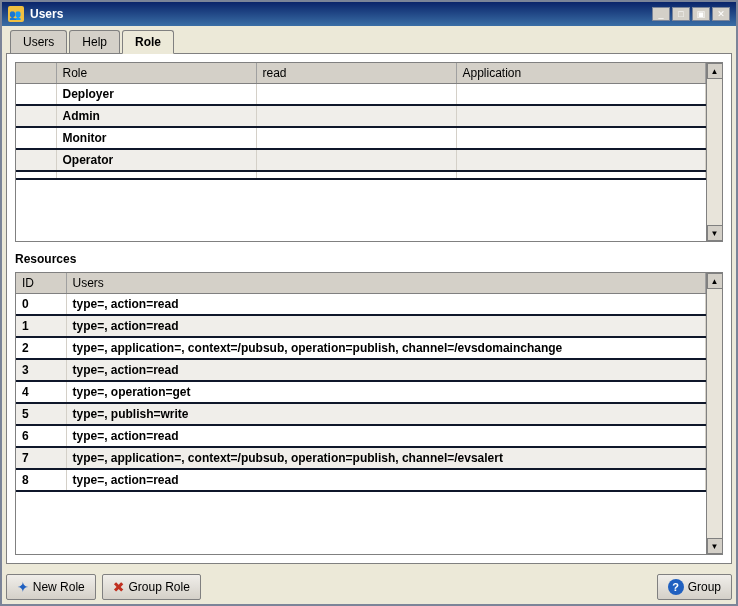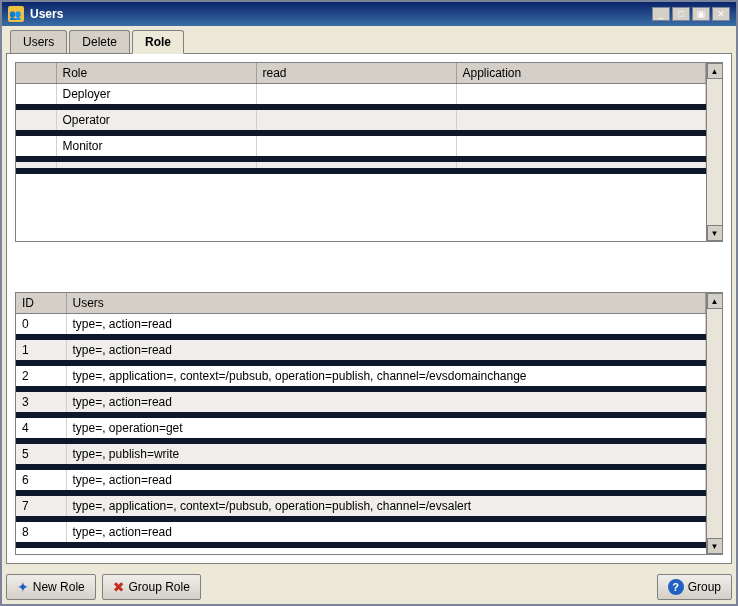--- a/index.html
+++ b/index.html
@@ -110,21 +110,20 @@
       overflow: hidden;
       margin-bottom: 10px;
       flex-shrink: 0;
     }
     .table-container-resources {
       border: 1px solid #808080;
       flex: 1;
       display: flex;
       flex-direction: column;
       overflow: hidden;
-      margin-top: 40px;
     }
     table {
       width: 100%;
       border-collapse: collapse;
       font-size: 12px;
     }
     thead tr {
       background: #d4d0c8;
     }
     thead th {
@@ -137,21 +136,22 @@
     }
     tbody tr {
       background: #ffffff;
     }
     tbody tr:nth-child(even) {
       background: #f0eeea;
     }
     tbody td {
       padding: 3px 6px;
       border-right: 1px solid #d4d0c8;
-      border-bottom: 6px solid #0f172a;
+      border-bottom: 2px solid #0f172a;
+      font-weight: bold;
     }
     .scroll-bar-right {
       width: 16px;
       background: #d4d0c8;
       border-left: 1px solid #808080;
       display: flex;
       flex-direction: column;
       align-items: center;
     }
     .scroll-arrow {
@@ -210,21 +210,21 @@
       <div class="titlebar-btn">□</div>
       <div class="titlebar-btn">▣</div>
       <div class="titlebar-btn">✕</div>
     </div>
   </div>
 
   <div class="content-area">
 
     <div class="tabs">
       <div class="tab">Users</div>
-      <div class="tab">Delete</div>
+      <div class="tab">Help</div>
       <div class="tab active">Role</div>
     </div>
 
     <div class="tab-content">
 
       <div class="table-container" style="height:180px; display:flex;">
         <div style="flex:1; overflow:hidden;">
           <table>
             <thead>
               <tr>
@@ -236,46 +236,53 @@
             </thead>
             <tbody id="roles-tbody">
             <tr>
     <td></td>
     <td>Deployer</td>
     <td></td>
     <td></td>
   </tr>
                 <tr>
     <td></td>
+    <td>Admin</td>
+    <td></td>
+    <td></td>
+  </tr>
+                <tr>
+    <td></td>
+    <td>Monitor</td>
+    <td></td>
+    <td></td>
+  </tr>
+                <tr>
+    <td></td>
     <td>Operator</td>
-    <td></td>
-    <td></td>
-  </tr>
-                <tr>
-    <td></td>
-    <td>Monitor</td>
     <td></td>
     <td></td>
   </tr>
                 <tr>
     <td></td>
     <td></td>
     <td></td>
     <td></td>
   </tr>
               </tbody>
           </table>
         </div>
         <div class="scroll-bar-right">
           <div class="scroll-arrow">▲</div>
           <div class="scroll-track"></div>
           <div class="scroll-arrow">▼</div>
         </div>
       </div>
 
+      <div class="section-title">Resources</div>
       <div class="table-container-resources" style="flex:1; display:flex; flex-direction:column;">
         <div style="display:flex; flex:1; overflow:hidden;">
           <div style="flex:1; overflow-y:auto;">
             <table>
               <thead>
                 <tr>
                   <th style="width:50px;">ID</th>
                   <th>Users</th>
                 </tr>
               </thead>

